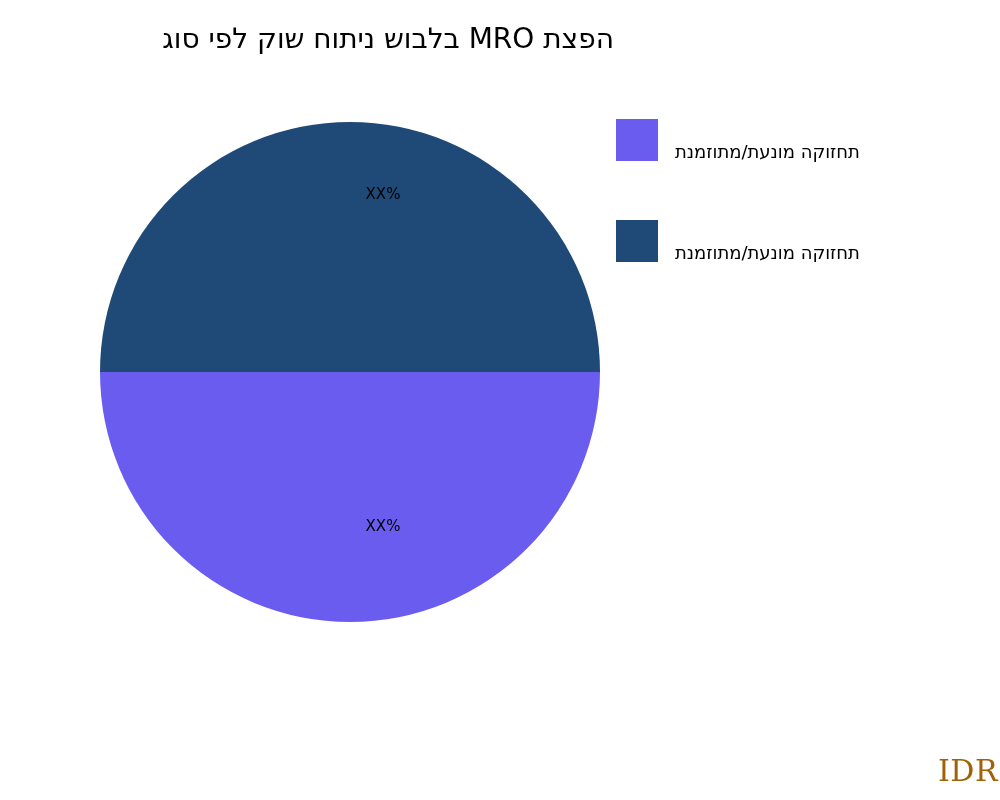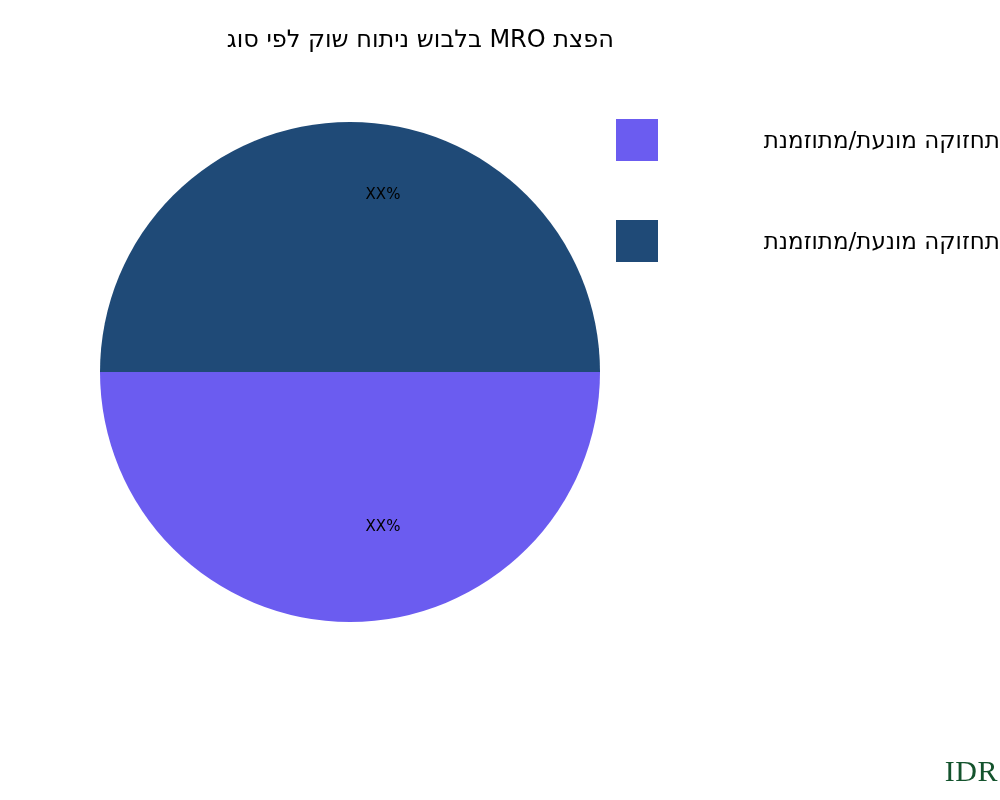--- a/index.html
+++ b/index.html
@@ -29,21 +29,21 @@
   
   #chart-title {
     position: absolute;
     left: 0px;
     top: 22px;
     width: 614px;
     text-align: right;
     direction: rtl;
     unicode-bidi: isolate;
     font-family: "DejaVu Sans", "Liberation Sans", sans-serif;
-    font-size: 24px;
+    font-size: 28px;
     font-weight: 400;
     line-height: 34px;
     color: #000000;
     white-space: nowrap;
   }
 
   
   #pie-wrap {
     position: absolute;
     left: 100px;
@@ -89,28 +89,28 @@
   .legend-swatch {
     position: absolute;
     left: 0;
     top: 0;
     width: 42px;
     height: 42px;
   }
   .legend-text {
     position: absolute;
     left: 59px;
-    top: 0;
+    top: 12px;
     height: 42px;
     line-height: 42px;
     direction: rtl;
     unicode-bidi: isolate;
-    text-align: right;
+    text-align: left;
     font-family: "DejaVu Sans", "Liberation Sans", sans-serif;
-    font-size: 23px;
+    font-size: 18px;
     color: #000000;
     white-space: nowrap;
     
     width: 325px;
   }
 
   
   #footer-mark {
     position: absolute;
     right: 2px;
@@ -150,15 +150,15 @@
       <span class="legend-text">תחזוקה מונעת/מתוזמנת</span>
     </div>
 
     <div class="legend-row">
       <span class="legend-swatch" id="legend-swatch-1" style="background: rgb(31, 74, 119);"></span>
       <span class="legend-text">תחזוקה מונעת/מתוזמנת</span>
     </div>
 
   </div>
 
-  <div id="footer-mark" style="color: #14532d; font-family: Liberation Serif, serif;">IDR</div>
+  <div id="footer-mark" style="color: #a16207;">IDR</div>
 
 </div>
 
 </body></html>

